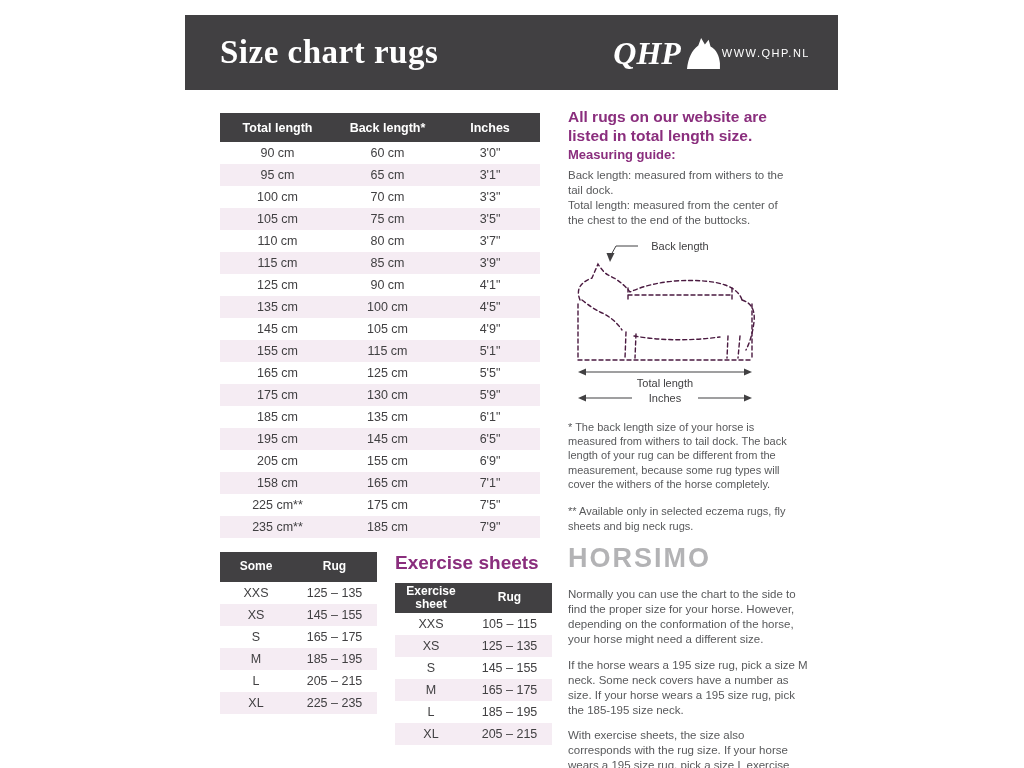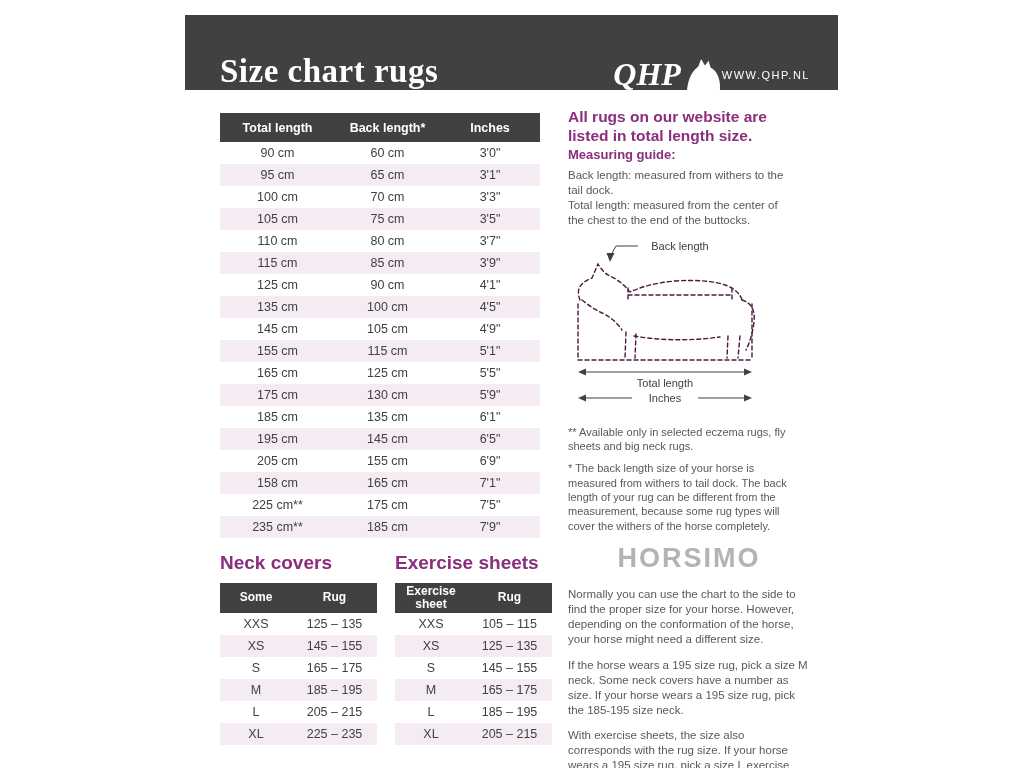--- a/index.html
+++ b/index.html
@@ -10,21 +10,21 @@
     --text-gray:#58595b;
     --plum:#4a1a40;
   }
   *{margin:0;padding:0;box-sizing:border-box;}
   html,body{background:#fff;}
   body{width:1024px;height:768px;font-family:"Liberation Sans",sans-serif;color:var(--text-gray);}
   .page{position:relative;width:1024px;height:768px;background:#ffffff;overflow:hidden;}
 
   
   .header-bar{position:absolute;left:185px;top:15px;width:653px;height:75px;background:var(--header-bg);
-    display:flex;align-items:flex-end;justify-content:space-between;padding:0 28px 0 35px;}
+    display:flex;align-items:center;justify-content:space-between;padding:0 28px 0 35px;}
   .title{color:#fff;font-family:"Liberation Serif",serif;font-size:33px;font-weight:bold;letter-spacing:.5px;}
   .logo{display:flex;align-items:center;color:#fff;}
   .logo-row{display:flex;align-items:flex-end;gap:3px;}
   .logo-text{font-family:"Liberation Serif",serif;font-style:italic;font-weight:bold;font-size:32px;line-height:1;}
   .logo-sub{font-size:11px;letter-spacing:1.5px;margin-top:1px;}
 
   
   table{border-collapse:collapse;table-layout:fixed;}
   th,td{text-align:center;vertical-align:middle;overflow:hidden;}
   .size-table{position:absolute;left:220px;top:113px;width:320px;font-size:12.5px;color:#414042;}
@@ -43,21 +43,21 @@
 
   
   .info{position:absolute;left:568px;top:108px;width:242px;font-size:11.5px;line-height:1.3;color:var(--text-gray);}
   .intro{color:var(--accent-purple);font-weight:bold;font-size:15.5px;line-height:1.2;width:215px;}
   .mg-title{color:var(--accent-purple);font-weight:bold;font-size:13px;margin-top:2px;}
   .mg-body{margin-top:4px;width:222px;}
   .mg-body2{width:222px;}
   .diagram{margin-top:10px;margin-left:2px;}
   .footnote{font-size:11px;margin-top:8px;width:238px;}
   .footnote2{margin-top:13px;}
-  .watermark{margin-top:8px;font-size:27px;font-weight:bold;letter-spacing:2px;color:var(--watermark-gray);text-align:center;font-family:"Liberation Sans",sans-serif;}
+  .watermark{margin-top:8px;font-size:27px;font-weight:bold;letter-spacing:2px;color:var(--watermark-gray);text-align:left;font-family:"Liberation Sans",sans-serif;}
   .para{margin-top:11px;width:240px;}
 </style>
 </head>
 <body>
 
 <div class="page">
 
   <div class="header-bar">
     <div class="title">Size chart rugs</div>
     <div class="logo">
@@ -214,30 +214,29 @@
         <g stroke="#414042" stroke-width="1.1" fill="#414042">
           <line x1="14" y1="160" x2="62" y2="160"></line>
           <line x1="128" y1="160" x2="176" y2="160"></line>
           <polygon points="8,160 16,156.5 16,163.5" stroke="none"></polygon>
           <polygon points="182,160 174,156.5 174,163.5" stroke="none"></polygon>
         </g>
         <text x="95" y="164" text-anchor="middle" font-size="11" fill="#414042">Inches</text>
       </svg>
     </div>
 
+    <div class="footnote">* The back length size of your horse is measured from withers to tail dock. The back length of your rug can be different from the measurement, because some rug types will cover the withers of the horse completely.</div>
     <div class="footnote footnote2">** Available only in selected eczema rugs, fly sheets and big neck rugs.</div>
-    <div class="footnote">* The back length size of your horse is measured from withers to tail dock. The back length of your rug can be different from the measurement, because some rug types will cover the withers of the horse completely.</div>
     <div class="watermark">HORSIMO</div>
     <div class="para">Normally you can use the chart to the side to find the proper size for your horse.  However, depending on the conformation of the horse, your horse might need a different size.</div>
     <div class="para">If the horse wears a 195 size rug, pick a size M neck. Some neck covers have a number as size. If your horse wears a 195 size rug, pick the 185-195 size neck.</div>
     <div class="para">With exercise sheets, the size also corresponds with the rug size. If your horse wears a 195 size rug, pick a size L exercise sheet.</div>
   </div>
 
   <div class="neck-block">
-    <div class="block-title">Neck covers</div>
     <table class="mini-table">
       <colgroup>
           <col class="col-a">
           <col class="col-b">
         </colgroup>
       <thead>
         <tr>
           <th>Some</th>
           <th>Rug</th>
         </tr>

